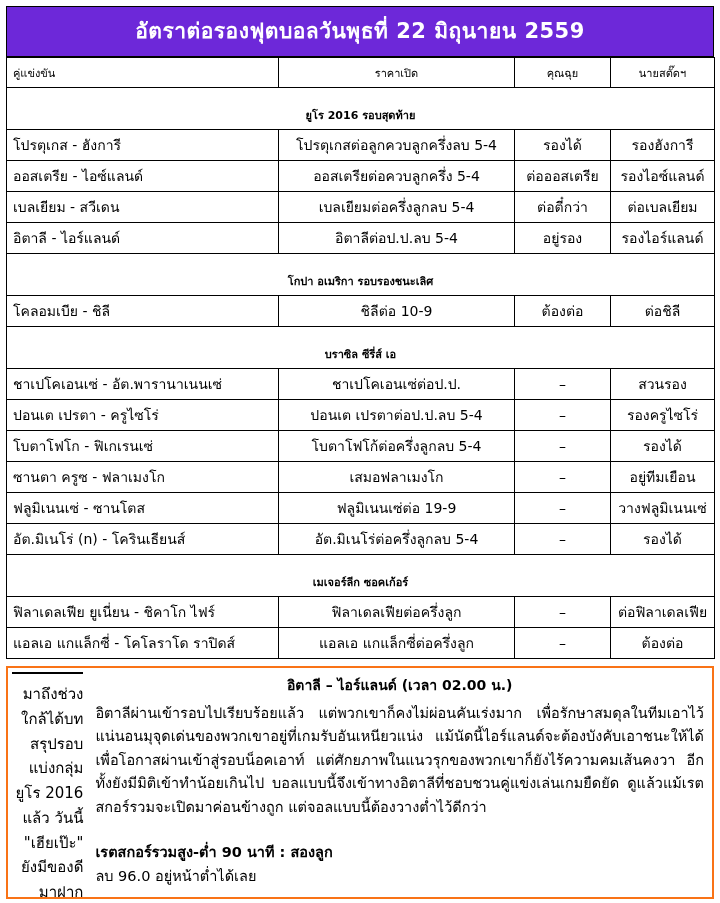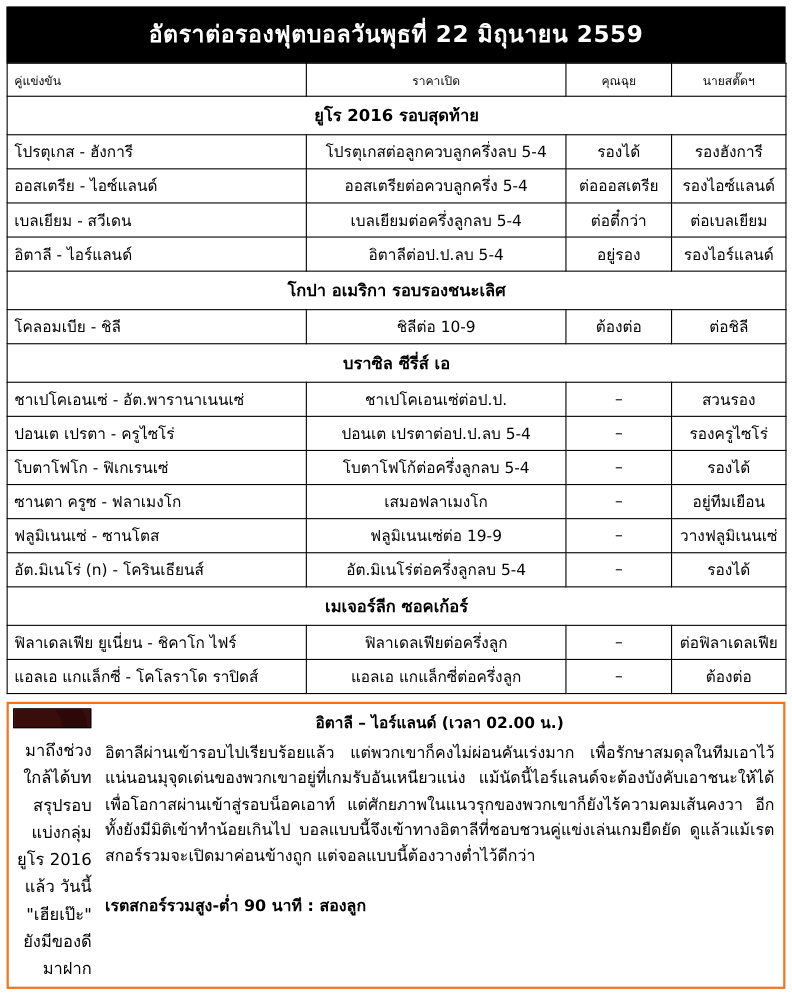--- a/index.html
+++ b/index.html
@@ -13,21 +13,21 @@
     color: #000;
     overflow: hidden;
   }
   .page {
     width: 720px; height: 903px;
     padding: 6px 6px 4px 6px;
     display: flex; flex-direction: column;
   }
   
   .title-bar {
-    background: #000000;
+    background: #6d28d9;
     color: #fff;
     text-align: center;
     padding: 7px 0 9px 0;
     font-size: 21px;
     font-weight: bold;
     letter-spacing: 0.5px;
     border: 1px solid #000;
   }
   
   table.odds {
@@ -47,23 +47,23 @@
     height: 30px;
   }
   th.c-match { width: 272px; text-align: left; padding-left: 8px; }
   th.c-price { width: 236px; text-align: center; }
   th.c-tip   { width: 96px;  text-align: center; }
   th.c-maker { width: 104px; text-align: center; }
 
   tr.section td {
     text-align: center;
     font-weight: bold;
-    font-size: 15px;
+    font-size: 11px;
     height: 30px;
-    padding: 5px 0 5px 0;
+    padding: 18px 0 5px 0;
   }
   td.match { text-align: left; padding-left: 8px; font-size: 14px; }
   td.price { text-align: center; font-size: 14px; }
   td.tip   { text-align: center; font-size: 14px; }
   td.maker { text-align: center; font-size: 14px; }
   tr.row td { height: 28px; }
 
   
   .bottom {
     margin-top: 7px;
@@ -275,17 +275,18 @@
       </div>
     </div>
 
     <div class="right-col">
       <div class="match-title">อิตาลี – ไอร์แลนด์ (เวลา 02.00 น.)</div>
       <div class="body-text">
         <p>อิตาลีผ่านเข้ารอบไปเรียบร้อยแล้ว แต่พวกเขาก็คงไม่ผ่อนคันเร่งมาก เพื่อรักษาสมดุลในทีมเอาไว้แน่นอนมุจุดเด่นของพวกเขาอยู่ที่เกมรับอันเหนียวแน่ง แม้นัดนี้ไอร์แลนด์จะต้องบังคับเอาชนะให้ได้เพื่อโอกาสผ่านเข้าสู่รอบน็อคเอาท์ แต่ศักยภาพในแนวรุกของพวกเขาก็ยังไร้ความคมเส้นคงวา อีกทั้งยังมีมิติเข้าทำน้อยเกินไป บอลแบบนี้จึงเข้าทางอิตาลีที่ชอบชวนคู่แข่งเล่นเกมยืดยัด ดูแล้วแม้เรตสกอร์รวมจะเปิดมาค่อนข้างถูก แต่จอลแบบนี้ต้องวางต่ำไว้ดีกว่า</p>
       </div>
       <div class="verdict">
         <div>เรตสกอร์รวมสูง-ต่ำ 90 นาที : สองลูก</div>
+        <div class="l2">ลบ 96.0 อยู่หน้าต่ำได้เลย</div>
       </div>
     </div>
 
   </div>
 </div>
 
 </body></html>

